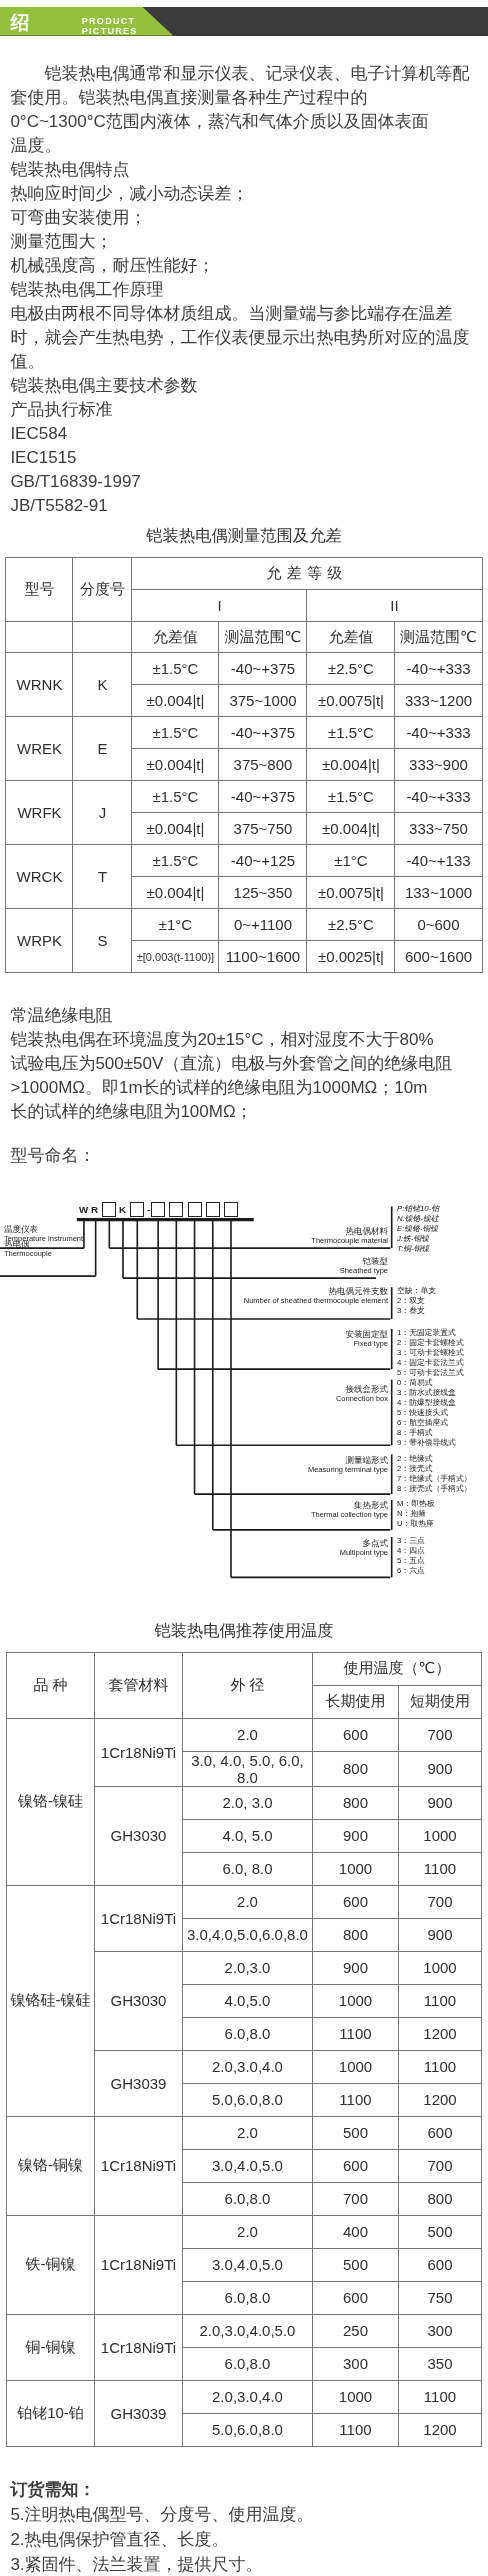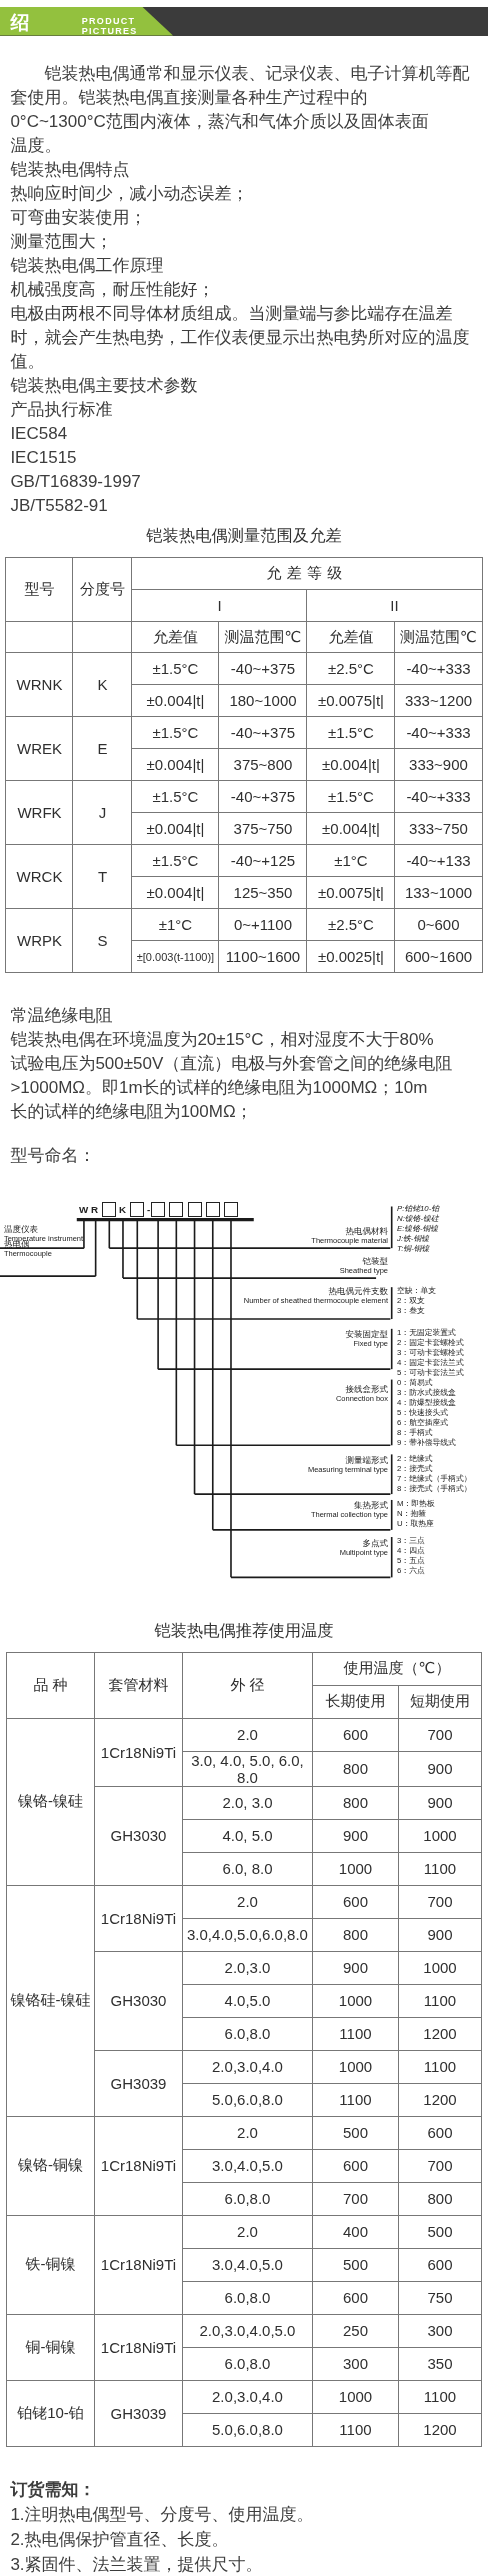--- a/index.html
+++ b/index.html
@@ -63,22 +63,22 @@
 
 <div class="text-block">
     <div class="indent">铠装热电偶通常和显示仪表、记录仪表、电子计算机等配</div>
     <div>套使用。铠装热电偶直接测量各种生产过程中的</div>
     <div>0°C~1300°C范围内液体，蒸汽和气体介质以及固体表面</div>
     <div>温度。</div>
     <div>铠装热电偶特点</div>
     <div>热响应时间少，减小动态误差；</div>
     <div>可弯曲安装使用；</div>
     <div>测量范围大；</div>
+    <div>机械强度高，耐压性能好；</div>
     <div>铠装热电偶工作原理</div>
-    <div>机械强度高，耐压性能好；</div>
     <div>电极由两根不同导体材质组成。当测量端与参比端存在温差</div>
     <div>时，就会产生热电势，工作仪表便显示出热电势所对应的温度</div>
     <div>值。</div>
     <div>铠装热电偶主要技术参数</div>
     <div>产品执行标准</div>
     <div>IEC584</div>
     <div>IEC1515</div>
     <div>GB/T16839-1997</div>
     <div>JB/T5582-91</div>
   </div>
@@ -116,21 +116,21 @@
       <tr>
         <td rowspan="2">WRNK</td>
         <td rowspan="2">K</td>
         <td>±1.5°C</td>
         <td>-40~+375</td>
         <td>±2.5°C</td>
         <td>-40~+333</td>
       </tr>
       <tr>
         <td>±0.004|t|</td>
-        <td>180~1000</td>
+        <td>375~1000</td>
         <td>±0.0075|t|</td>
         <td>333~1200</td>
       </tr>
       <tr>
         <td rowspan="2">WREK</td>
         <td rowspan="2">E</td>
         <td>±1.5°C</td>
         <td>-40~+375</td>
         <td>±1.5°C</td>
         <td>-40~+333</td>
@@ -479,18 +479,18 @@
         <td>5.0,6.0,8.0</td>
         <td>1100</td>
         <td>1200</td>
       </tr>
     </tbody>
 </table>
 
 <div class="ordering">
   <div class="head">订货需知：</div>
   <div id="ordering-items">
-      <div>1.注明热电偶型号、分度号、使用温度。</div>
+      <div>5.注明热电偶型号、分度号、使用温度。</div>
       <div>2.热电偶保护管直径、长度。</div>
       <div>3.紧固件、法兰装置，提供尺寸。</div>
     </div>
 </div>
 
 
 </body></html>

